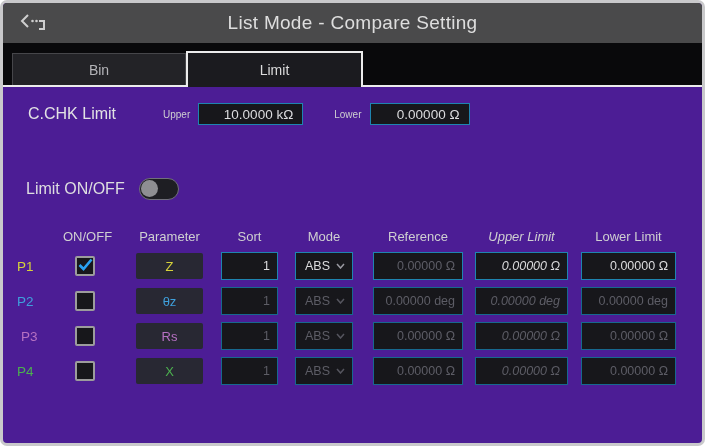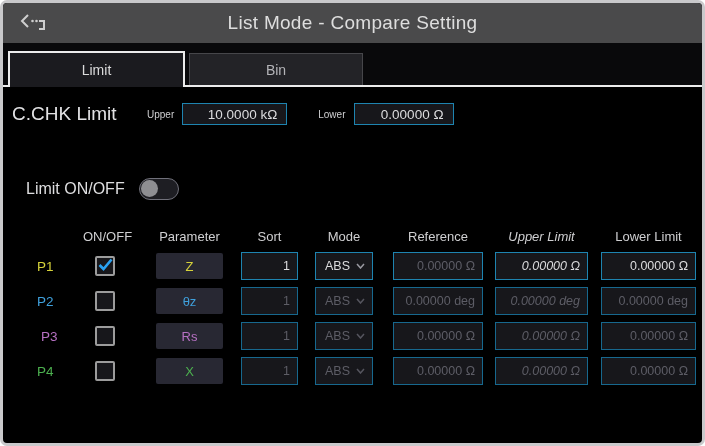--- a/index.html
+++ b/index.html
@@ -1,20 +1,20 @@
 <!DOCTYPE html>
 <html><head>
 <meta charset="utf-8">
 <style>
   * { margin:0; padding:0; box-sizing:border-box; }
   html,body { background:#ffffff; font-family:"Liberation Sans", sans-serif; }
   .frame {
     position:relative; width:705px; height:446px;
     border:3px solid #c9c9cb; border-radius:7px;
-    background:#000000; overflow:hidden;
+    background:#4c1d95; overflow:hidden;
   }
   
   .titlebar {
     height:40px; background:#4a4a4b;
     display:flex; align-items:center; justify-content:center; position:relative;
   }
   .title { color:#dedede; font-size:19px; letter-spacing:.3px; }
   .back-btn {
     position:absolute; left:16px; top:8px; width:30px; height:24px;
     display:flex; align-items:center; cursor:pointer; background:none; border:none;
@@ -34,21 +34,21 @@
     color:#dcdcdc; position:relative; z-index:2; margin-bottom:-2px;
   }
   .tab.inactive {
     width:174px; height:32px; background:#232327;
     border:1px solid #46464a; border-bottom:none;
     color:#b4b4b8; margin-left:4px;
   }
   .tabline { height:2px; background:#ececec; position:relative; z-index:1; }
   
   .cchk-row { display:flex; align-items:center; margin-top:12px; height:30px; }
-  .cchk-label { margin-left:9px; width:120px; color:#e2e2e4; font-size:19px; }
+  .cchk-label { margin-left:25px; width:120px; color:#e2e2e4; font-size:16px; }
   .field-label { color:#cfcfd1; font-size:10px; }
   .lbl-upper { margin-left:15px; }
   .lbl-lower { margin-left:31px; }
   .input-box {
     height:22px; border:1.5px solid #1e84b0; background:#17171b;
     display:flex; align-items:center; justify-content:flex-end;
     padding:0 9px; color:#dcdcde; font-size:13.5px;
   }
   .cchk-upper { width:105px; margin-left:8px; }
   .cchk-lower { width:100px; margin-left:8px; }
@@ -57,21 +57,21 @@
   .toggle-label { margin-left:23px; color:#dedee0; font-size:16px; }
   .toggle {
     margin-left:14px; width:40px; height:22px; border-radius:11px;
     border:1.5px solid #70707a; background:#1e1e23; position:relative; cursor:pointer;
   }
   .toggle .knob {
     position:absolute; left:1px; top:1px; width:17px; height:17px;
     border-radius:50%; background:#8e8e92;
   }
   
-  .table { margin-top:26px;margin-left:20px; }
+  .table { margin-top:26px; }
   .thead { display:flex; align-items:center; height:18px; }
   .thead span { color:#cfcfd1; font-size:13px; text-align:center; display:block; }
   .trow { display:flex; align-items:center; height:28px; margin-top:7px; }
   .c1 { width:50px; padding-left:14px; font-size:13.5px; }
   .c2 { width:44px; margin-left:10px; display:flex; justify-content:center; }
   .c3 { width:67px; margin-left:29px; }
   .c4 { width:57px; margin-left:18px; }
   .c5 { width:58px; margin-left:17px; }
   .c6 { width:90px; margin-left:20px; }
   .c7 { width:93px; margin-left:12px;font-style:italic; }
@@ -109,22 +109,22 @@
           <circle cx="13.5" cy="10" r="1.3" fill="#cfcfcf"></circle>
           <circle cx="17.5" cy="10" r="1.3" fill="#cfcfcf"></circle>
           <path d="M20,10 h5 v8 h-5" stroke="#cfcfcf" stroke-width="2" fill="none"></path>
         </svg>
       </span>
     </button>
     <div class="title">List Mode - Compare Setting</div>
   </div>
 
   <div class="tabstrip">
+    <div class="tab inactive">Bin</div>
     <div class="tab active">Limit</div>
-    <div class="tab inactive">Bin</div>
   </div>
   <div class="tabline"></div>
 
   <div class="cchk-row">
     <div class="cchk-label">C.CHK Limit</div>
     <div class="field-label lbl-upper">Upper</div>
     <div class="input-box cchk-upper">10.0000 kΩ</div>
     <div class="field-label lbl-lower">Lower</div>
     <div class="input-box cchk-lower">0.00000 Ω</div>
   </div>

